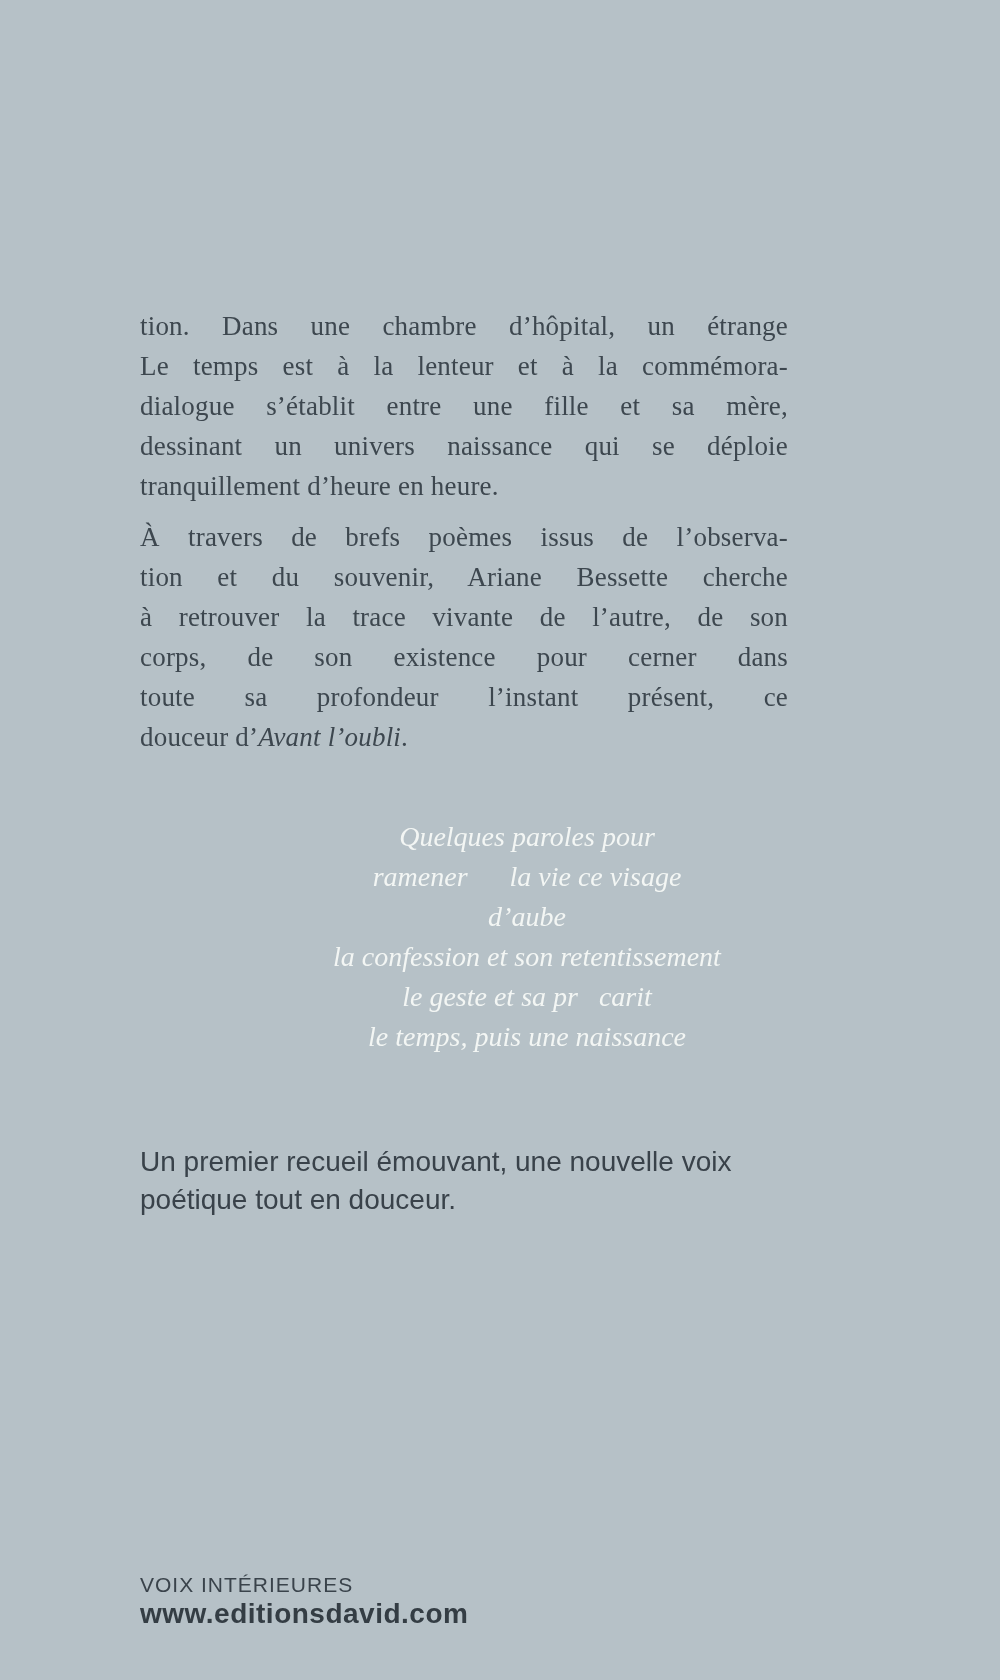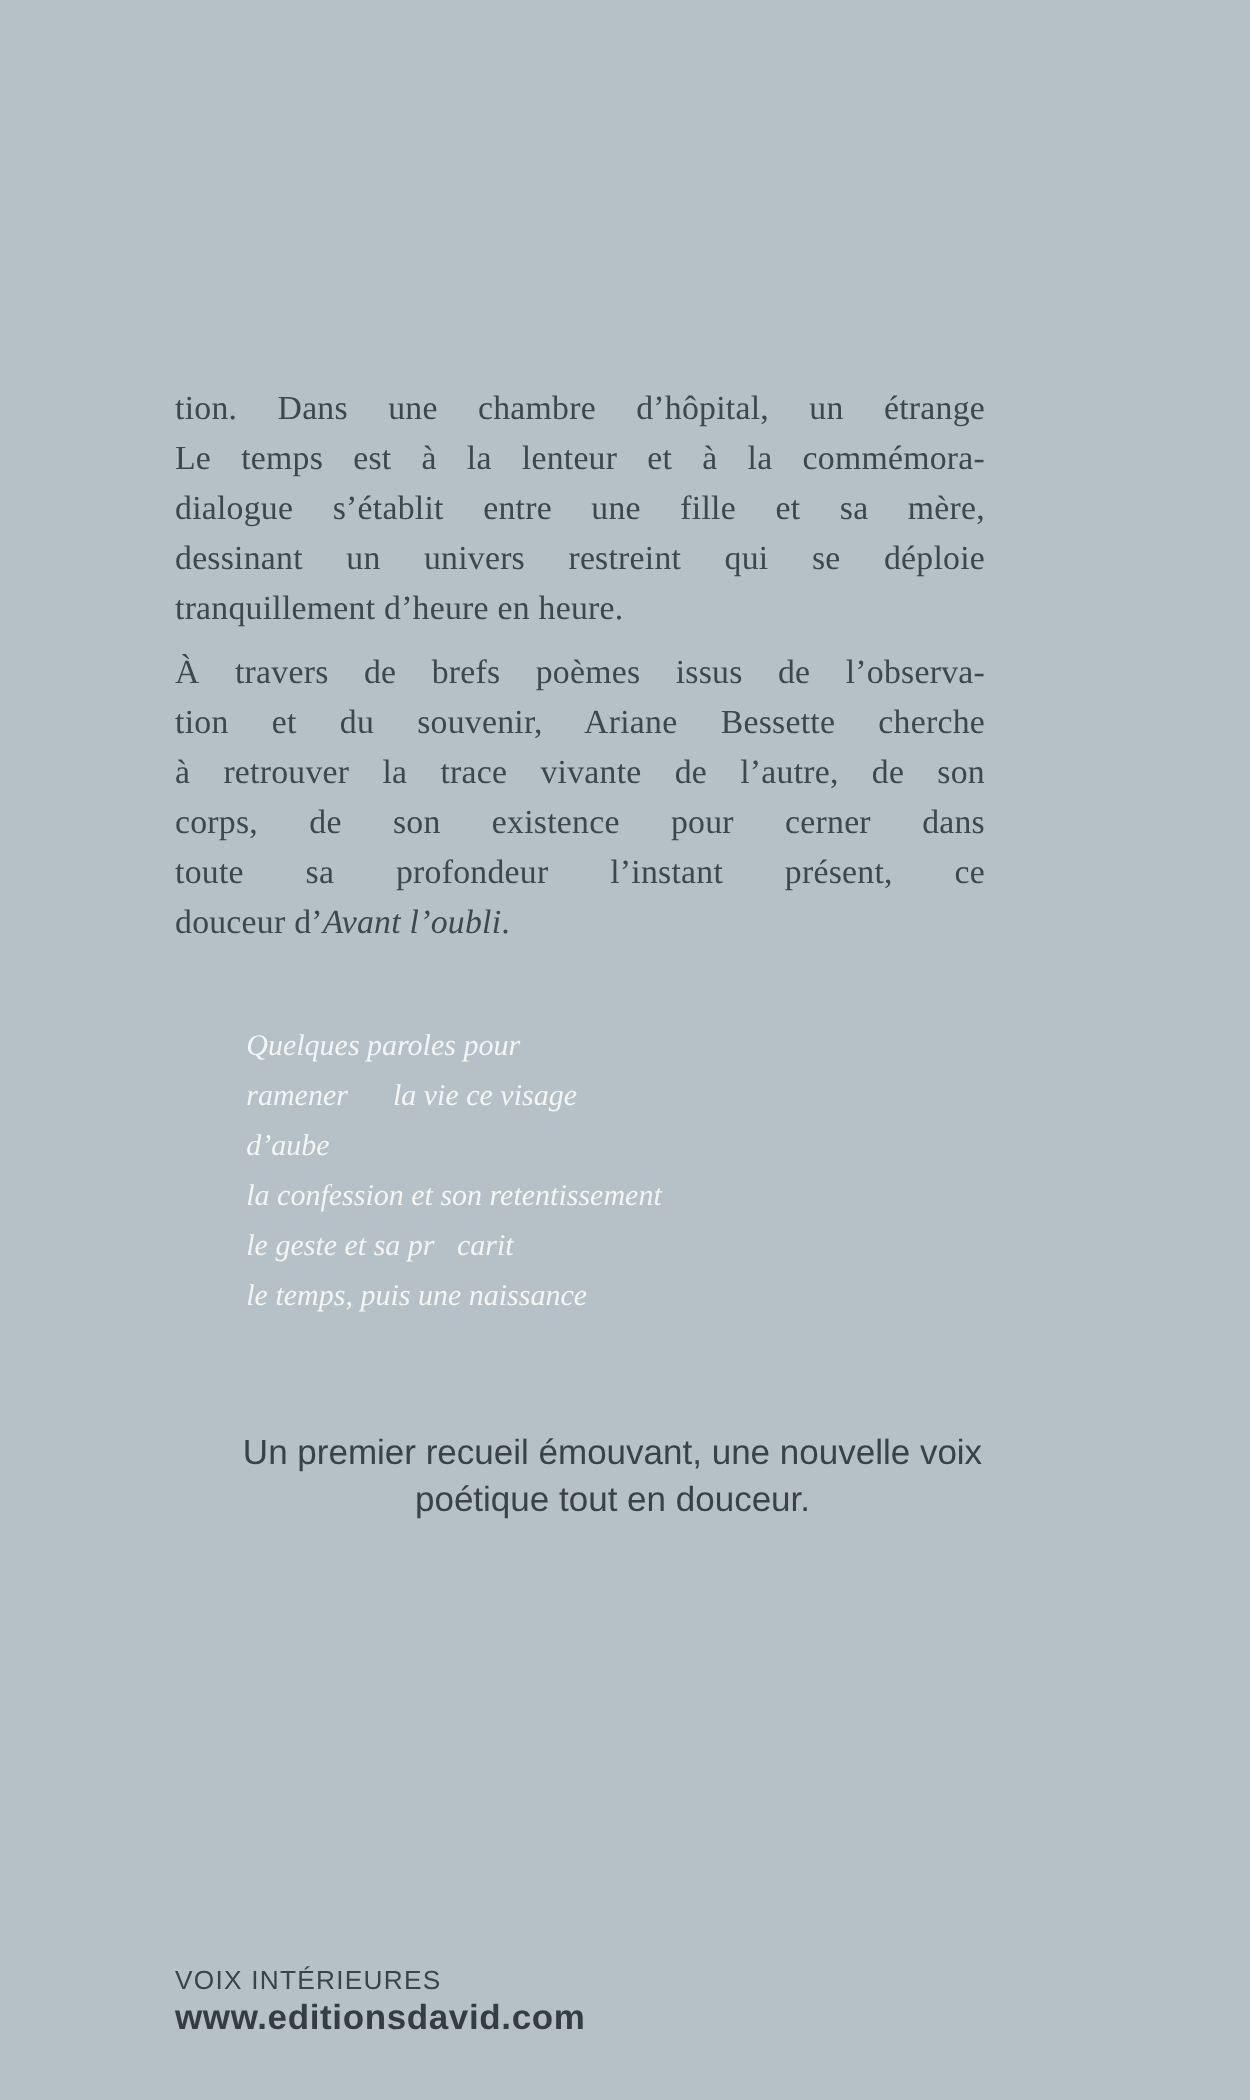--- a/index.html
+++ b/index.html
@@ -43,41 +43,41 @@
     font-style: italic;
   }
   
   .poem {
     position: absolute;
     left: 197px;
     top: 817px;
     width: 660px;
     font-family: "Liberation Serif", serif;
     font-style: italic;
-    font-size: 24px;
+    font-size: 28px;
     line-height: 40px;
     color: var(--poem-text, #f3f6f4);
+    text-align: center;
   }
   .poem .poem-line {
     white-space: pre-wrap;
   }
   
   .blurb {
     position: absolute;
     left: 140px;
     top: 1143px;
     width: 700px;
     font-family: "Liberation Sans", sans-serif;
     font-size: 28px;
     line-height: 38px;
     color: var(--blurb-text, #39424a);
   }
   .blurb .blurb-line {
     white-space: nowrap;
-    text-align: center;
   }
   
   .footer {
     position: absolute;
     left: 140px;
     top: 1570px;
     font-family: "Liberation Sans", sans-serif;
     color: var(--footer-text, #3a434b);
   }
   .collection {
@@ -96,21 +96,21 @@
 </style>
 </head>
 <body style="--bg: #b6c1c7; --body-text: #3d474f; --poem-text: #f3f6f4; --blurb-text: #39424a; --footer-text: #3a434b; --website-text: #343d44;">
 
 <div class="cover">
 
   <section class="synopsis para1">
     <div class="jline">tion. Dans une chambre d’hôpital, un étrange</div>
     <div class="jline">Le temps est à la lenteur et à la commémora-</div>
     <div class="jline">dialogue s’établit entre une fille et sa mère,</div>
-    <div class="jline">dessinant un univers restreint qui se déploie</div>
+    <div class="jline">dessinant un univers naissance qui se déploie</div>
     <div class="lline">tranquillement d’heure en heure.</div>
   </section>
 
   <section class="synopsis para2">
     <div class="jline">À travers de brefs poèmes issus de l’observa-</div>
     <div class="jline">tion et du souvenir, Ariane Bessette cherche</div>
     <div class="jline">à retrouver la trace vivante de l’autre, de son</div>
     <div class="jline">corps, de son existence pour cerner dans</div>
     <div class="jline">toute sa profondeur l’instant présent, ce</div>
     <div class="lline"><span>douceur d’</span><span class="italic-title">Avant l’oubli</span><span>.</span></div>

